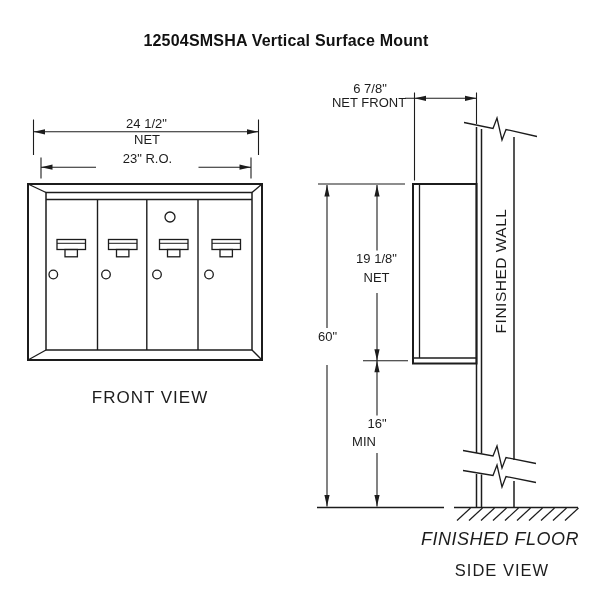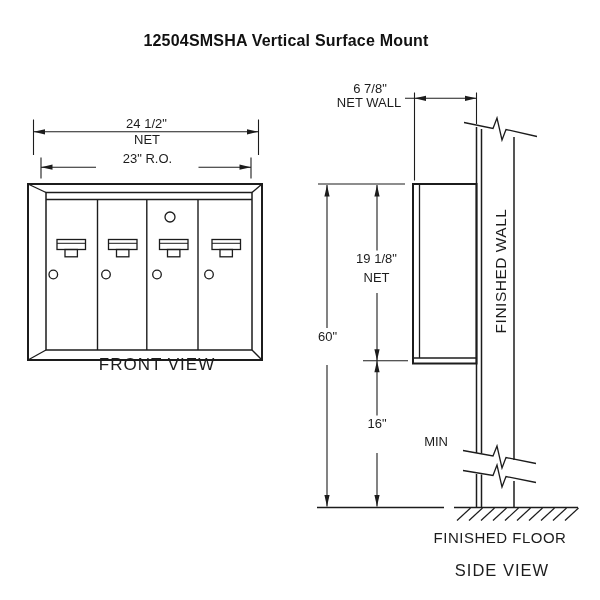--- a/index.html
+++ b/index.html
@@ -13,21 +13,21 @@
   }
   svg.drawing{position:absolute;left:0;top:0;}
   .lbl{position:absolute;white-space:nowrap;text-align:center;line-height:1.05;}
   .dim{font-size:13px;}
   .viewlbl{font-size:17px;letter-spacing:1px;}
   .walllbl{
     position:absolute;left:420px;top:261px;width:161px;height:20px;line-height:20px;
     text-align:center;transform:rotate(-90deg);transform-origin:50% 50%;
     font-size:15.5px;letter-spacing:.5px;white-space:nowrap;
   }
-  .floorlbl{font-size:15px;letter-spacing:.5px;}
+  .floorlbl{font-size:18px;letter-spacing:.5px;font-style:italic;}
   .sidelbl{font-size:16.5px;letter-spacing:1px;}
 </style>
 </head>
 <body>
 
 <div class="canvas">
 
   <div class="title">12504SMSHA Vertical Surface Mount</div>
 
   <svg class="drawing" width="600" height="600" viewBox="0 0 600 600" stroke="#1c1c1c" fill="none" stroke-linecap="butt">
@@ -167,32 +167,32 @@
           <line x1="565" y1="520.5" x2="578.5" y2="508"></line>
         </g>
       </g>
     </g>
   </svg>
 
   <div class="lbl dim" style="left:86.5px;top:117px;width:120px;">24 1/2"</div>
   <div class="lbl dim" style="left:87px;top:133px;width:120px;">NET</div>
   <div class="lbl dim" style="left:87.5px;top:152px;width:120px;">23" R.O.</div>
 
-  <div class="lbl viewlbl" style="left:90px;top:356px;width:120px;margin-left:7px;">FRONT VIEW</div>
+  <div class="lbl viewlbl" style="left:90px;top:389px;width:120px;">FRONT VIEW</div>
 
   <div class="lbl dim" style="left:310px;top:82px;width:120px;">6 7/8"</div>
-  <div class="lbl dim" style="left:309px;top:95.5px;width:120px;">NET WALL</div>
+  <div class="lbl dim" style="left:309px;top:95.5px;width:120px;">NET FRONT</div>
 
   <div class="lbl dim" style="left:267.5px;top:329.5px;width:120px;">60"</div>
 
   <div class="lbl dim" style="left:316.5px;top:252px;width:120px;">19 1/8"</div>
   <div class="lbl dim" style="left:316.5px;top:271px;width:120px;">NET</div>
 
   <div class="lbl dim" style="left:317px;top:417px;width:120px;">16"</div>
-  <div class="lbl dim" style="left:328px;top:435px;width:120px;text-align:right;">MIN</div>
+  <div class="lbl dim" style="left:304px;top:435px;width:120px;">MIN</div>
 
   <div class="walllbl">FINISHED WALL</div>
 
   <div class="lbl floorlbl" style="left:400px;top:530px;width:200px;">FINISHED FLOOR</div>
 
   <div class="lbl sidelbl" style="left:402px;top:562px;width:200px;">SIDE VIEW</div>
 
 </div>
 
 </body></html>

